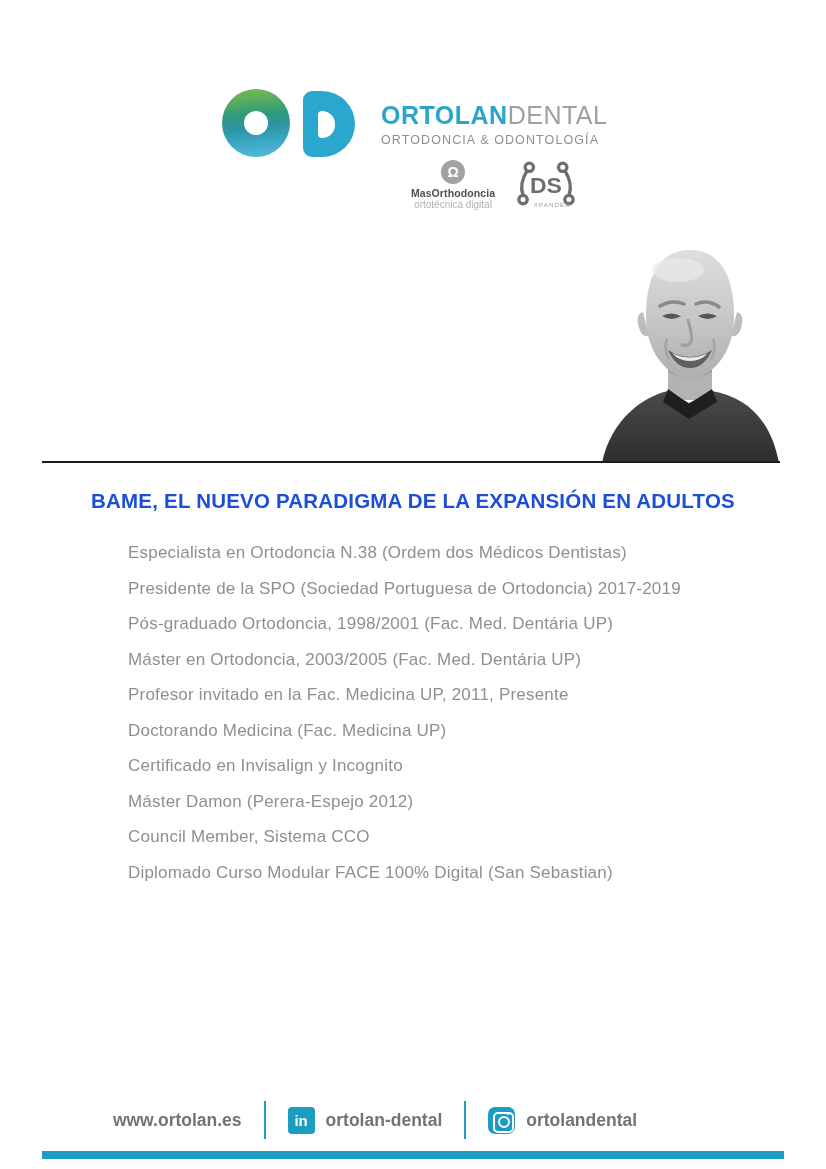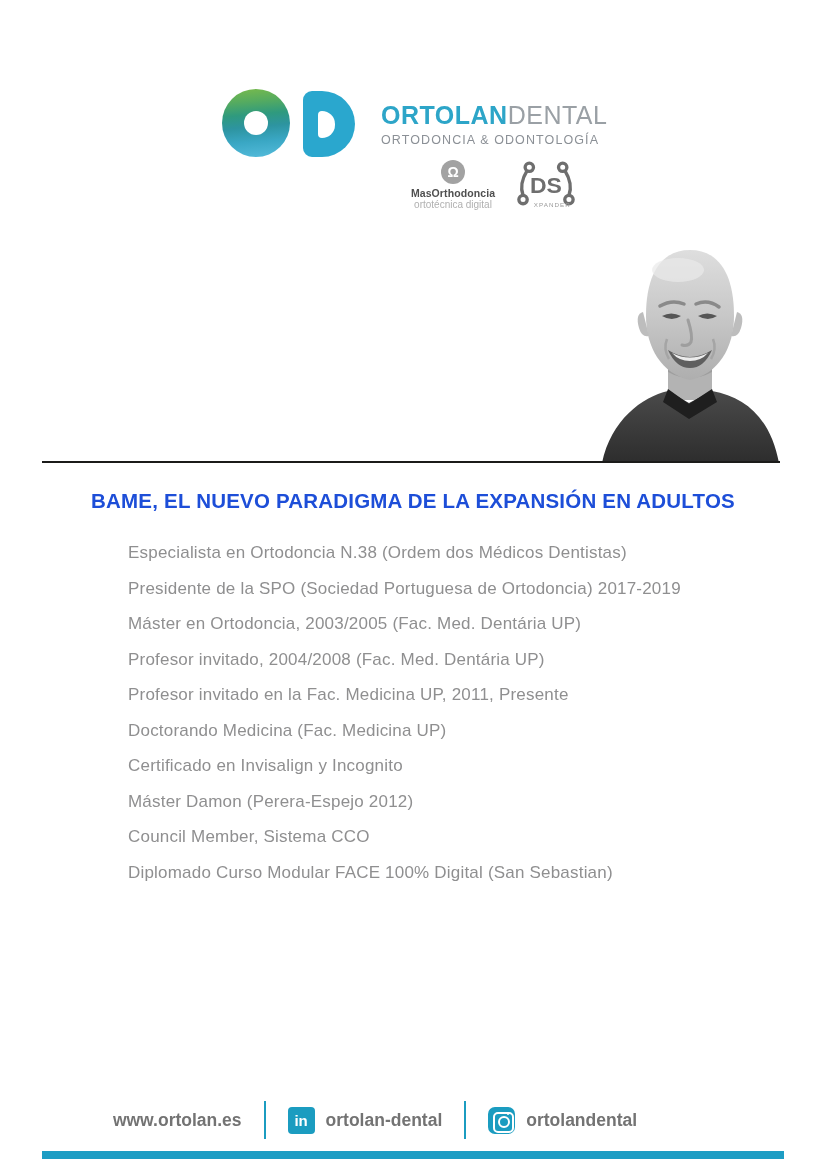--- a/index.html
+++ b/index.html
@@ -128,22 +128,22 @@
     </svg>
   </div>
 
   <div class="rule"></div>
 
   <div class="section-title">BAME, EL NUEVO PARADIGMA DE LA EXPANSIÓN EN ADULTOS</div>
 
   <div class="credentials">
       <div class="cred-line">Especialista en Ortodoncia N.38 (Ordem dos Médicos Dentistas)</div>
       <div class="cred-line">Presidente de la SPO (Sociedad Portuguesa de Ortodoncia) 2017-2019</div>
+      <div class="cred-line">Pós-graduado Ortodoncia, 1998/2001 (Fac. Med. Dentária UP)</div>
       <div class="cred-line">Máster en Ortodoncia, 2003/2005 (Fac. Med. Dentária UP)</div>
-      <div class="cred-line">Profesor invitado, 2004/2008 (Fac. Med. Dentária UP)</div>
       <div class="cred-line">Profesor invitado en la Fac. Medicina UP, 2011, Presente</div>
       <div class="cred-line">Doctorando Medicina (Fac. Medicina UP)</div>
       <div class="cred-line">Certificado en Invisalign y Incognito</div>
       <div class="cred-line">Máster Damon (Perera-Espejo 2012)</div>
       <div class="cred-line">Council Member, Sistema CCO</div>
       <div class="cred-line">Diplomado Curso Modular FACE 100% Digital (San Sebastian)</div>
     </div>
 
   <div class="footer-row">
     <span class="f-label">www.ortolan.es</span>

